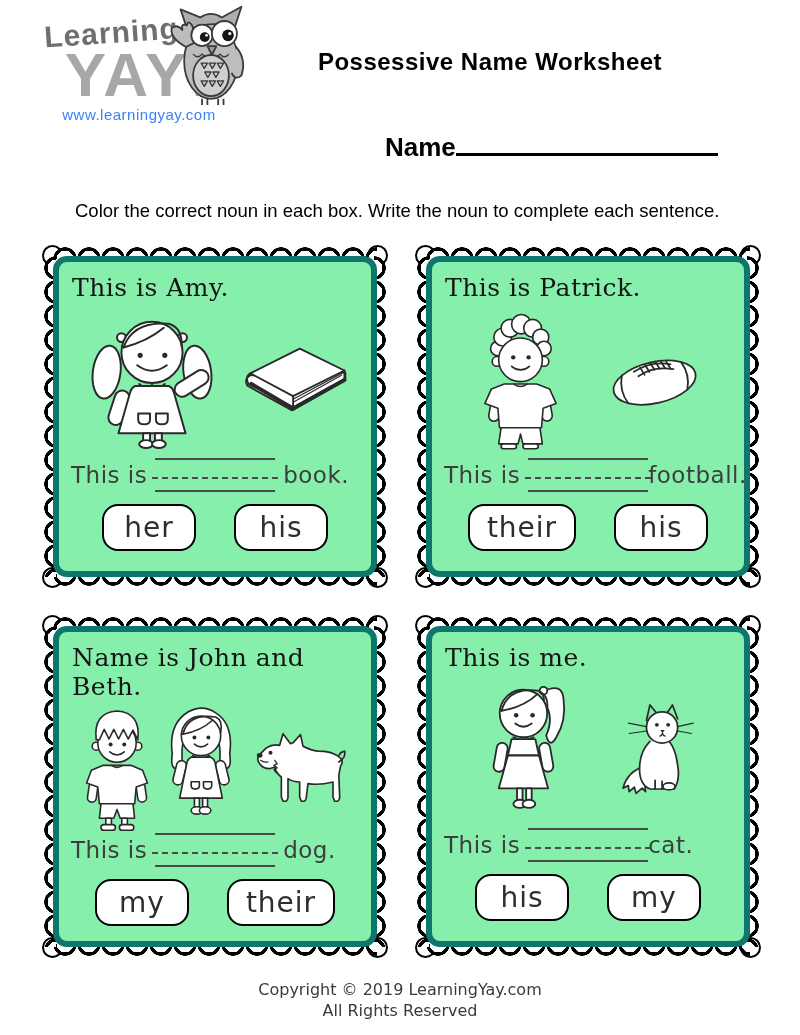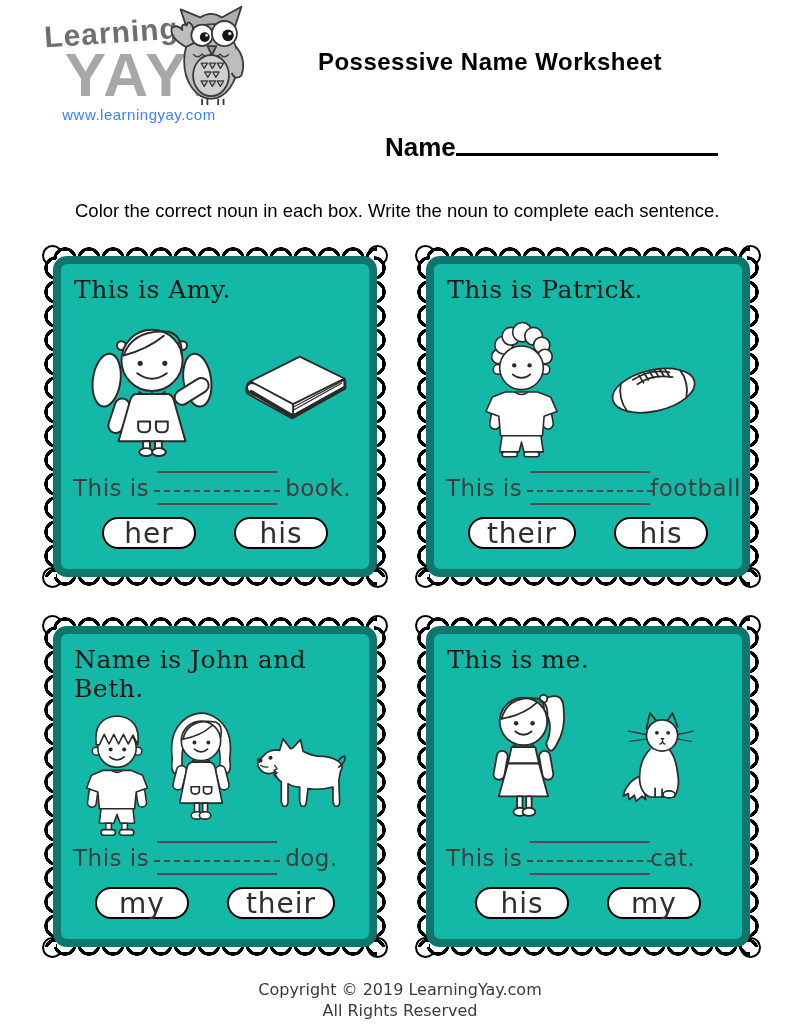--- a/index.html
+++ b/index.html
@@ -41,38 +41,38 @@
   .e-left { left:2px; top:13px; bottom:13px; width:14px;
     background-image:radial-gradient(circle 12px at 14px 12px, #fff 0 8.5px, #000 8.5px 11.5px, rgba(0,0,0,0) 12px);
     background-size:14px 24px; background-repeat:repeat-y; }
   .e-right { right:2px; top:13px; bottom:13px; width:14px;
     background-image:radial-gradient(circle 12px at 0px 12px, #fff 0 8.5px, #000 8.5px 11.5px, rgba(0,0,0,0) 12px);
     background-size:14px 24px; background-repeat:repeat-y; }
   .corner { position:absolute; width:21px; height:21px; background:#fff; border:2.6px solid #000;
             border-radius:50%; z-index:0; }
   .c-tl{top:2px;left:2px} .c-tr{top:2px;right:2px} .c-bl{bottom:2px;left:2px} .c-br{bottom:2px;right:2px}
 
-  .inner { position:absolute; inset:13px; background:#14b8a6; border:8px solid #0f766e;
+  .inner { position:absolute; inset:13px; background:#86efac; border:6px solid #0f766e;
            border-radius:14px; z-index:2; display:flex; flex-direction:column; overflow:hidden; }
   .card-title { font-family:"DejaVu Serif", serif; font-weight:normal; font-size:25px;
                 color:#141414; letter-spacing:0.5px; margin:11px 0 0 13px; }
   .art { flex:1; display:flex; align-items:center; justify-content:space-evenly; padding:0 6px; }
   .pair { display:flex; gap:3px; align-items:flex-end; }
 
   .sentence { display:flex; align-items:center; margin:0 4px 4px 12px; white-space:nowrap;
               font-family:"DejaVu Sans", sans-serif; font-size:23px; color:#3d3d3d; letter-spacing:0.5px; }
   .blank { width:120px; height:34px; margin:0 8px; position:relative; flex:0 0 auto;
            border-top:2px solid #4a4a4a; border-bottom:2px solid #4a4a4a; }
   .blank::after { content:""; position:absolute; left:-3px; right:-3px; top:56%;
                   border-top:2px dashed #4a4a4a; }
   .tight .blank { margin-right:0; }
 
   .options { display:flex; justify-content:center; gap:38px; margin:8px 0 20px; }
   .opt { font-family:"DejaVu Sans", sans-serif; font-size:28px; color:#2e2e2e; letter-spacing:1px;
-         background:#fff; border:2.5px solid #000; border-radius:16px; min-width:94px; height:32px;
+         background:#fff; border:2.5px solid #000; border-radius:16px; min-width:94px; height:47px;
          padding:0 17px; display:flex; align-items:center; justify-content:center; cursor:pointer; }
 
   
   .footer { position:absolute; left:0; right:0; top:979px; text-align:center;
             font-family:"DejaVu Sans", sans-serif; font-size:16px; color:#3a3a3a; line-height:21px; }
 
   .art svg, .owl { display:block; }
   .line-art { stroke:#2a2a2a; stroke-width:2; fill:#fff; stroke-linecap:round; stroke-linejoin:round; }
 </style>
 </head>

